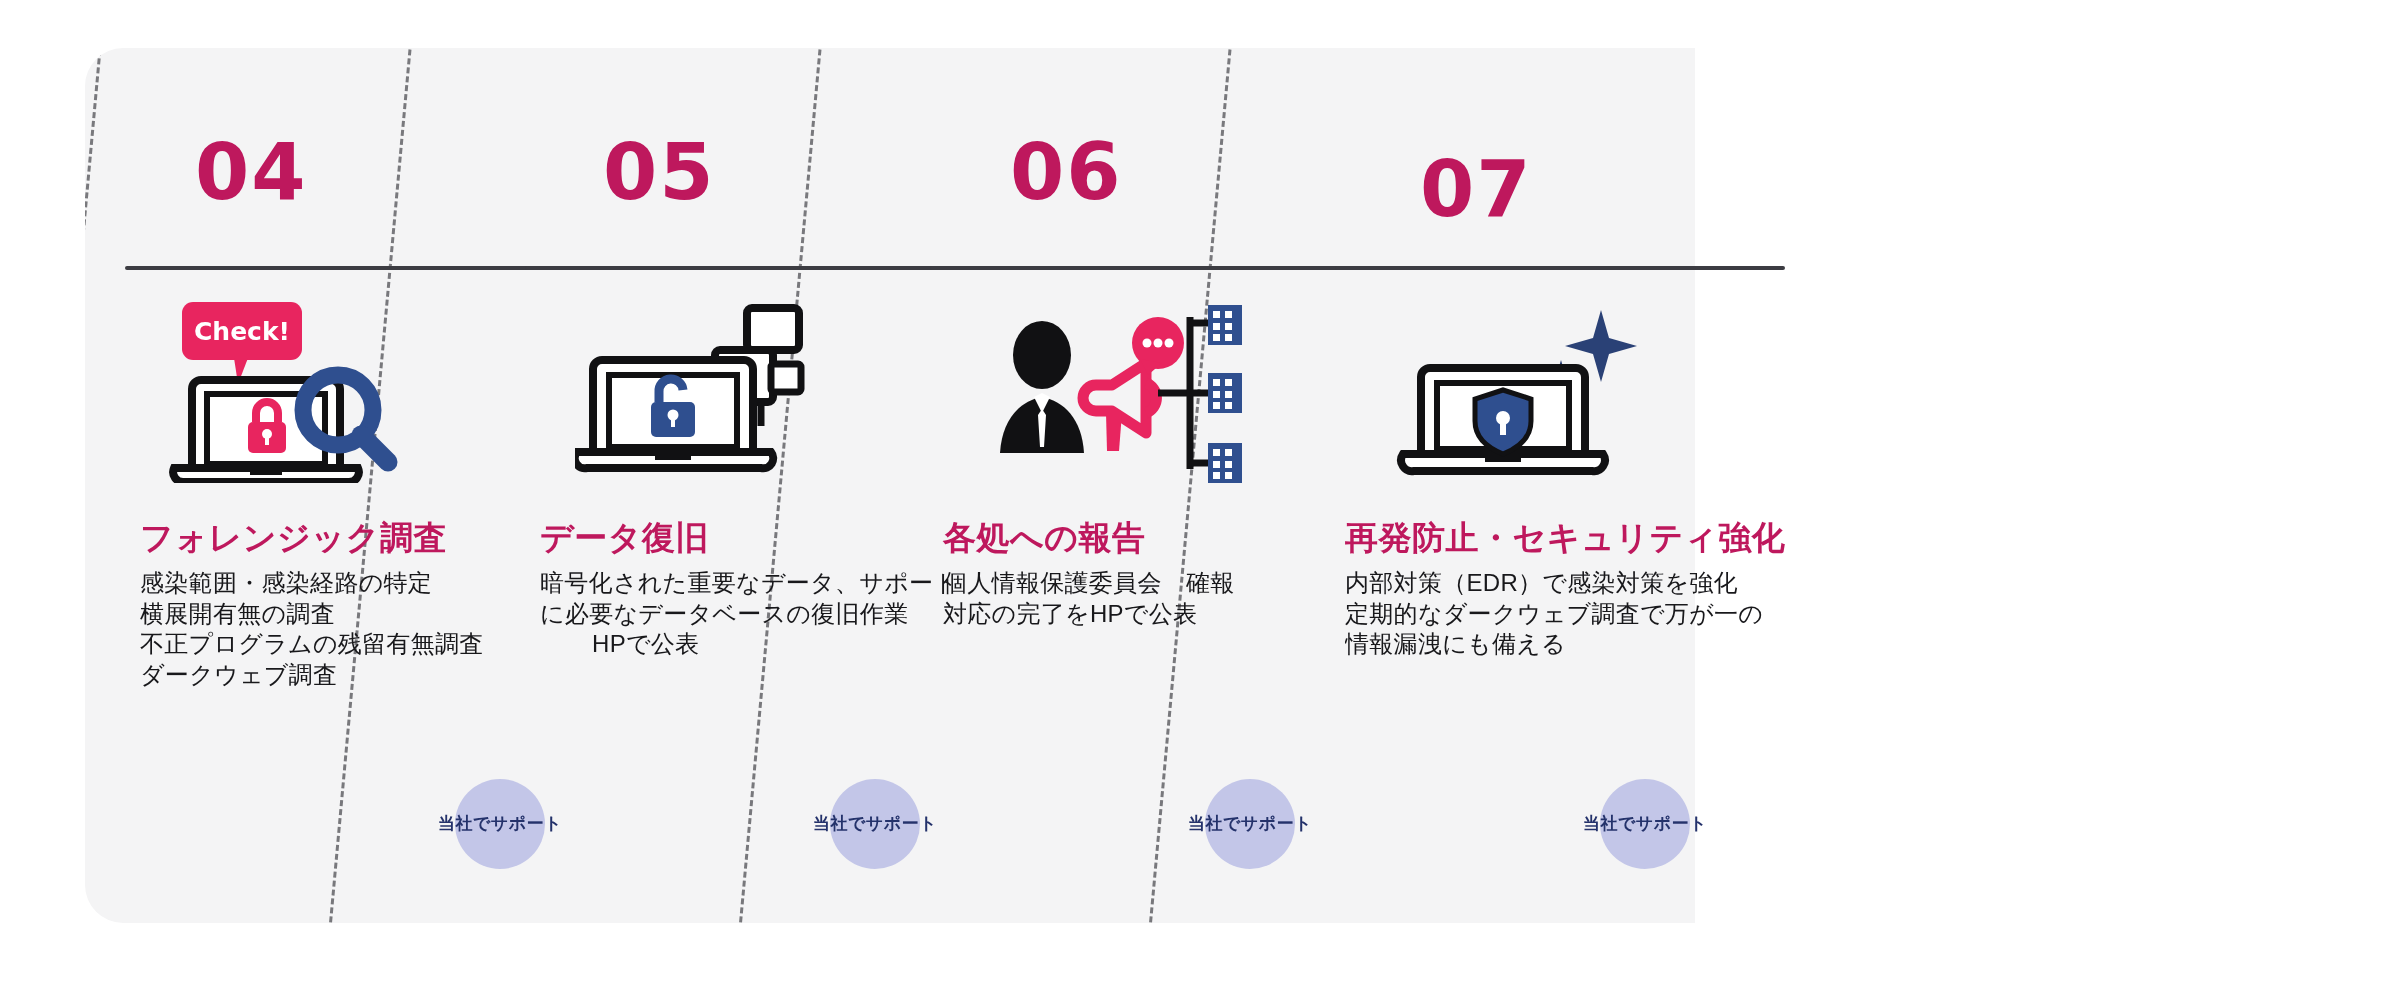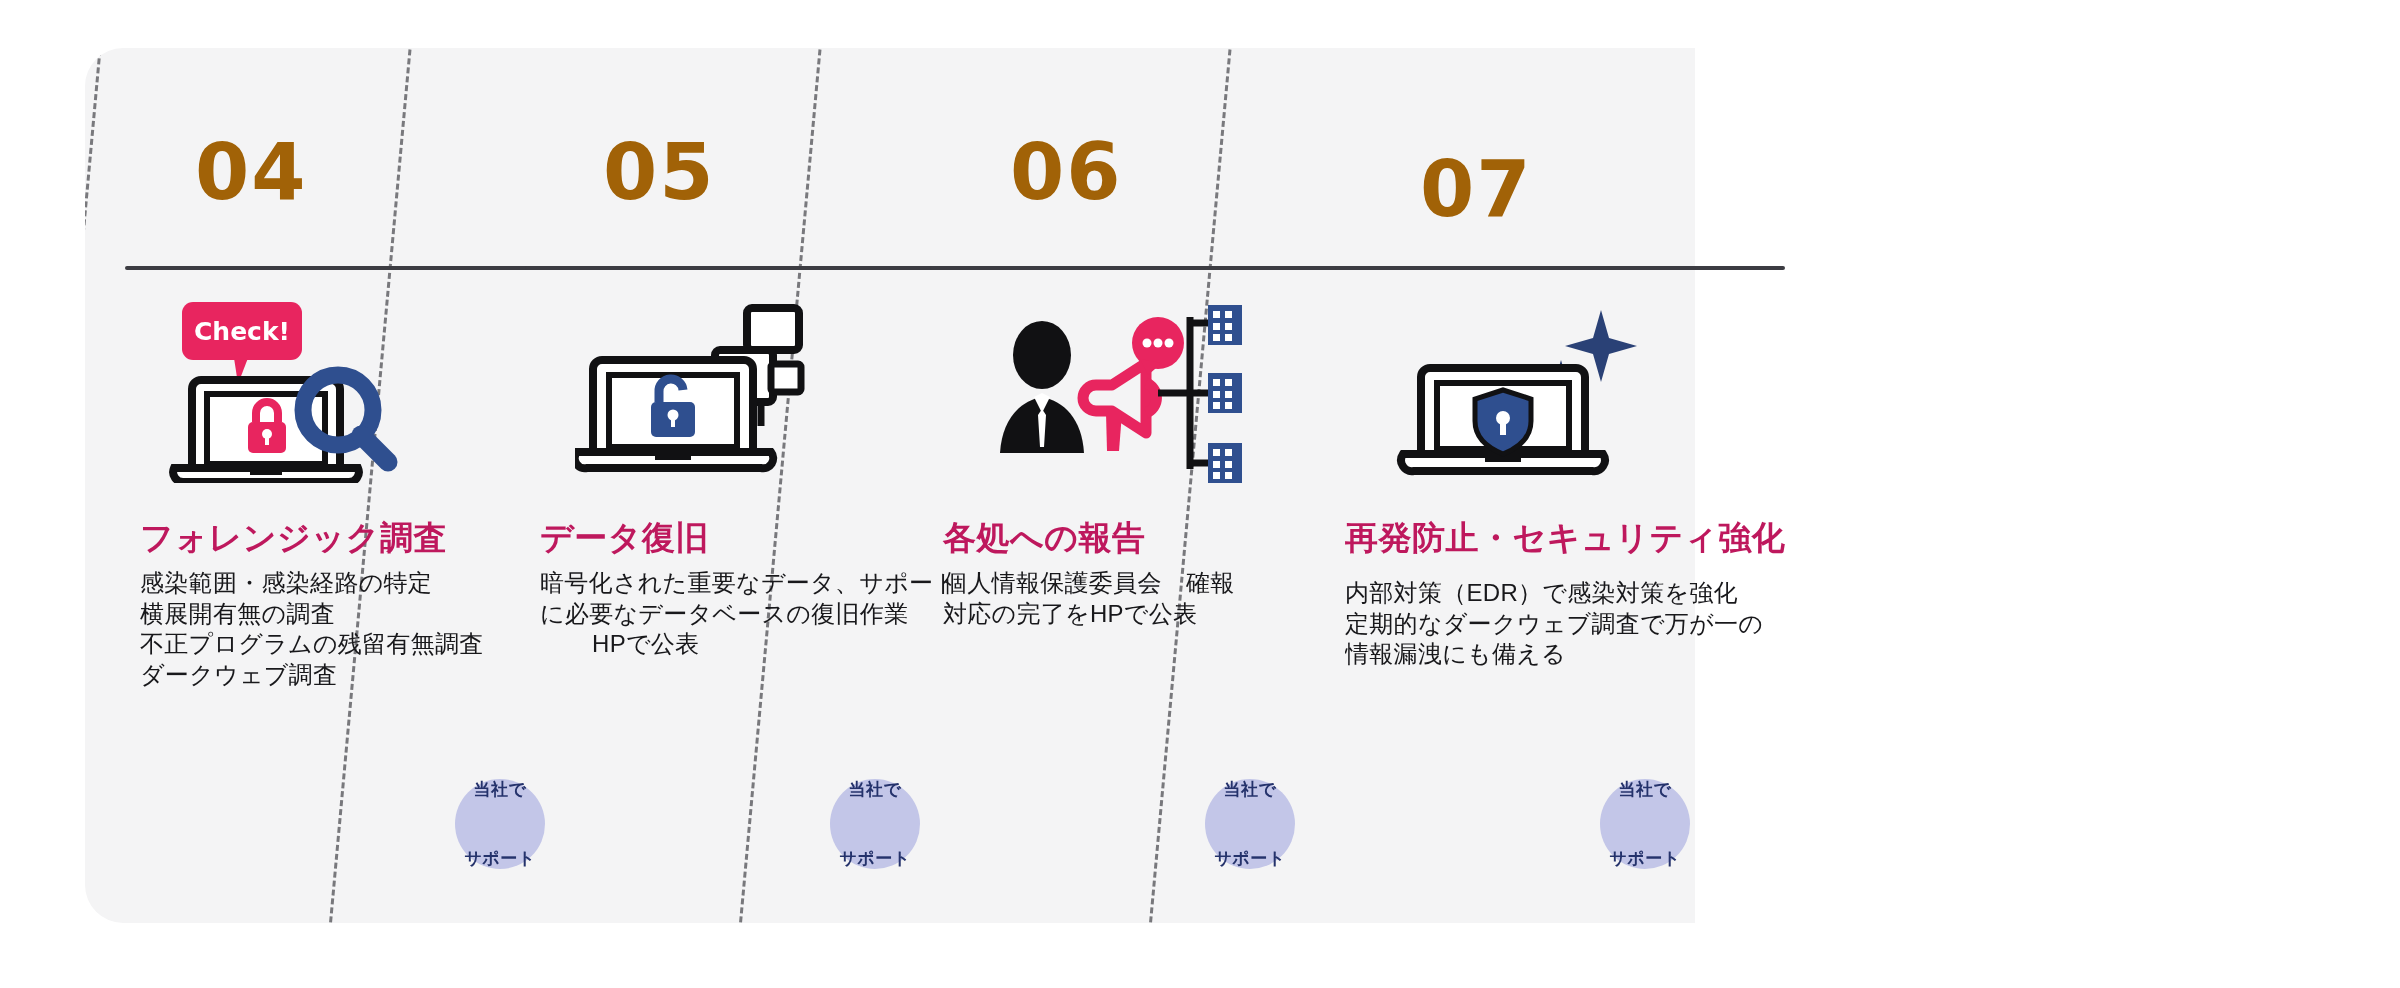--- a/index.html
+++ b/index.html
@@ -29,21 +29,21 @@
     opacity:.92;
   }
 
   
   .col{position:absolute;top:0;height:875px;}
 
   .num{
     position:absolute;
     font-family:"DejaVu Sans","Liberation Sans",sans-serif;
     font-weight:700;font-size:78px;letter-spacing:2px;
-    color:#a16207;line-height:1;
+    color:#be185d;line-height:1;
     white-space:nowrap;
   }
   .rule{
     position:absolute;height:4px;background:#3c3c42;border-radius:2px;
   }
   .icon-wrap{position:absolute;}
   .title{
     position:absolute;
     font-weight:700;font-size:33px;color:#be185d;
     letter-spacing:.5px;white-space:nowrap;font-family:Liberation Serif, serif;
@@ -52,28 +52,28 @@
     position:absolute;
     font-size:24px;color:#18181b;letter-spacing:.3px;
     line-height:1.28;
   }
   .body .ln{display:block;white-space:nowrap;}
   .body .ln.indent{padding-left:52px;}
 
   .badge{
     position:absolute;width:90px;height:90px;border-radius:50%;
     background:#c3c6e8;
-    display:flex;flex-direction:column;align-items:center;justify-content:space-between;
+    display:flex;flex-direction:row;align-items:center;justify-content:center;
     color:#24326b;font-weight:700;font-size:17px;line-height:1.25;
     letter-spacing:.5px;
   }
   .badge span{display:block;white-space:nowrap;}
 
   
-  .clipbox{position:absolute;overflow:hidden;margin-top:10px;}
+  .clipbox{position:absolute;overflow:hidden;}
 </style>
 </head>
 <body>
 
 <div id="stage">
   <div id="panel">
     <div class="gray-wash"></div>
 
     <div class="divider" style="left:20px;  transform:rotate(5.2deg);"></div>
     <div class="divider" style="left:330px; transform:rotate(5.2deg);"></div>

